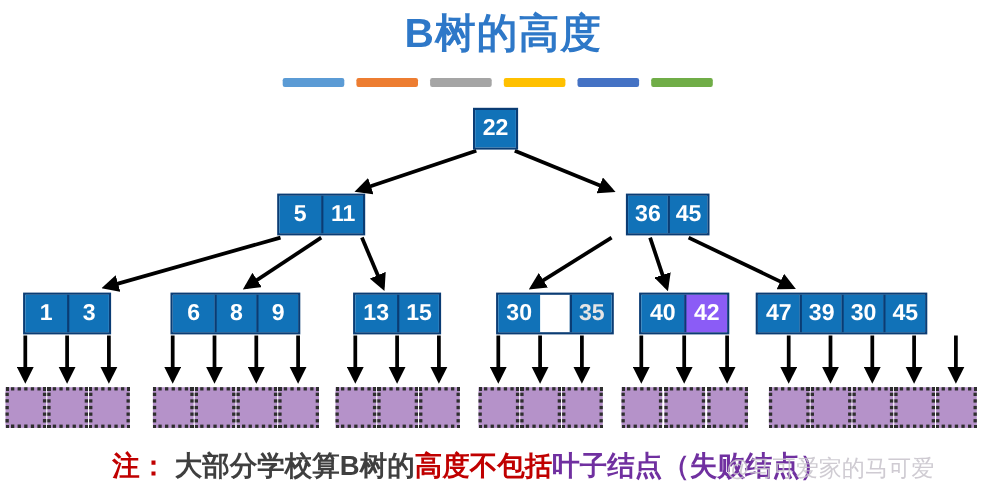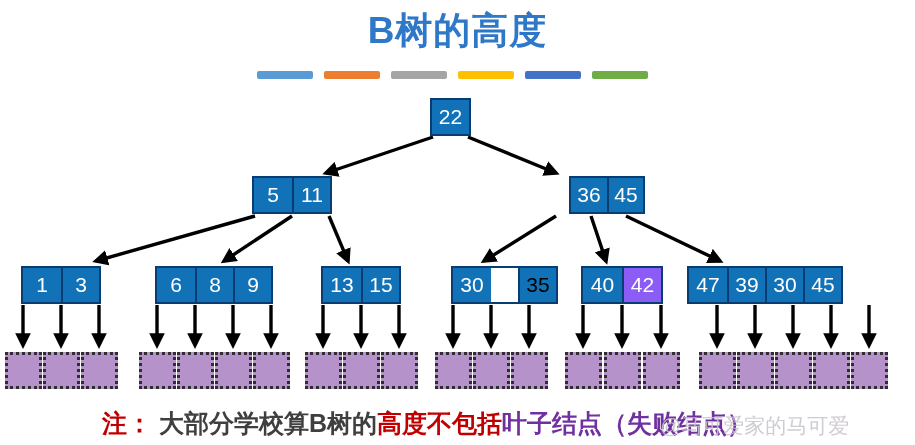--- a/index.html
+++ b/index.html
@@ -13,21 +13,21 @@
   }
   .bars { position:absolute; top:71px; left:257px; display:flex; gap:11px; }
   .bar { width:56px; height:8px; border-radius:2px; }
   svg.edges { position:absolute; left:0; top:0; width:915px; height:445px; }
   .node {
     position:absolute; display:flex; box-sizing:border-box; height:38px;
     border:2px solid #0a3c74;
   }
   .cell {
     display:flex; align-items:center; justify-content:center;
-    box-sizing:border-box; font-weight:normal; font-size:21px; color:#ffffff;
+    box-sizing:border-box; font-weight:bold; font-size:21px; color:#ffffff;
   }
   .cell + .cell { border-left:2px solid #0a3c74; }
   .leaf {
     position:absolute; box-sizing:border-box;
     border:3px dotted #2e2e2e;
   }
   .note {
     position:absolute; top:407px; left:102px;
     font-size:25px; font-weight:bold; white-space:pre;
   }
@@ -121,21 +121,21 @@
       <div class="leaf" style="left: 252.5px; top: 352px; width: 37px; height: 37px; background: rgb(181, 146, 201); border-color: rgb(46, 46, 46);"></div>
       <div class="node" style="left: 321px; top: 266px; height: 38px; border-color: rgb(10, 60, 116);">
         <div class="cell" style="width: 38px; background: rgb(17, 114, 184); border-left-color: rgb(10, 60, 116); color: rgb(255, 255, 255);">13</div>
         <div class="cell" style="width: 38px; background: rgb(17, 114, 184); border-left-color: rgb(10, 60, 116); color: rgb(255, 255, 255);">15</div>
       </div>
       <div class="leaf" style="left: 304.5px; top: 352px; width: 37px; height: 37px; background: rgb(181, 146, 201); border-color: rgb(46, 46, 46);"></div>
       <div class="leaf" style="left: 342.5px; top: 352px; width: 37px; height: 37px; background: rgb(181, 146, 201); border-color: rgb(46, 46, 46);"></div>
       <div class="leaf" style="left: 380.5px; top: 352px; width: 37px; height: 37px; background: rgb(181, 146, 201); border-color: rgb(46, 46, 46);"></div>
       <div class="node" style="left: 451px; top: 266px; height: 38px; border-color: rgb(10, 60, 116); gap: 27px;">
         <div class="cell" style="width: 38px; background: rgb(17, 114, 184); border-left-color: rgb(10, 60, 116); color: rgb(255, 255, 255);">30</div>
-        <div class="cell" style="width: 38px; background: rgb(17, 114, 184); border-left-color: rgb(10, 60, 116); color: #000000;">35</div>
+        <div class="cell" style="width: 38px; background: rgb(17, 114, 184); border-left-color: rgb(10, 60, 116); color: #e5e5e5;">35</div>
       </div>
       <div class="leaf" style="left: 434.5px; top: 352px; width: 37px; height: 37px; background: rgb(181, 146, 201); border-color: rgb(46, 46, 46);"></div>
       <div class="leaf" style="left: 472.5px; top: 352px; width: 37px; height: 37px; background: rgb(181, 146, 201); border-color: rgb(46, 46, 46);"></div>
       <div class="leaf" style="left: 510.5px; top: 352px; width: 37px; height: 37px; background: rgb(181, 146, 201); border-color: rgb(46, 46, 46);"></div>
       <div class="node" style="left: 581px; top: 266px; height: 38px; border-color: rgb(10, 60, 116);">
         <div class="cell" style="width: 39px; background: rgb(17, 114, 184); border-left-color: rgb(10, 60, 116); color: rgb(255, 255, 255);">40</div>
         <div class="cell" style="width: 39px; background: #8b5cf6; border-left-color: rgb(10, 60, 116); color: rgb(255, 255, 255);">42</div>
       </div>
       <div class="leaf" style="left: 564.5px; top: 352px; width: 37px; height: 37px; background: rgb(181, 146, 201); border-color: rgb(46, 46, 46);"></div>
       <div class="leaf" style="left: 603.5px; top: 352px; width: 37px; height: 37px; background: rgb(181, 146, 201); border-color: rgb(46, 46, 46);"></div>

